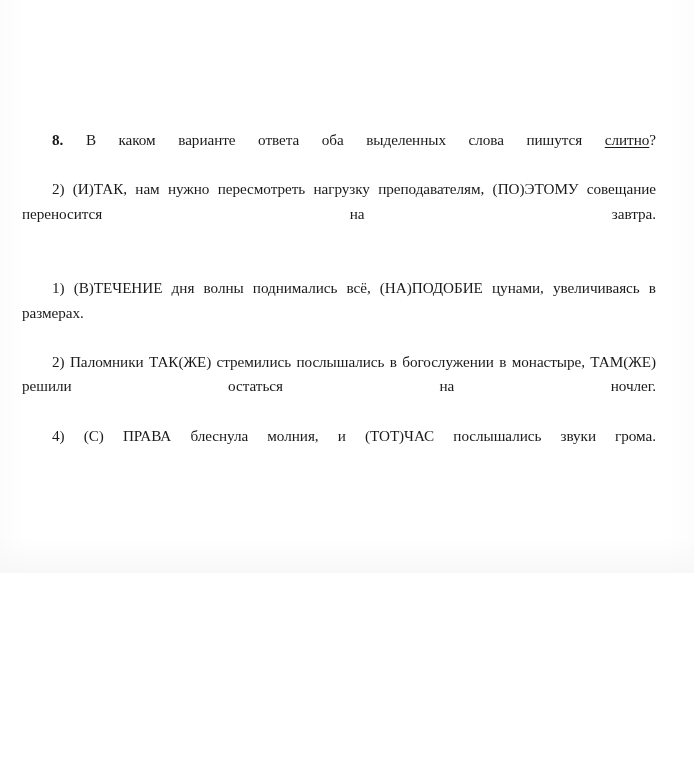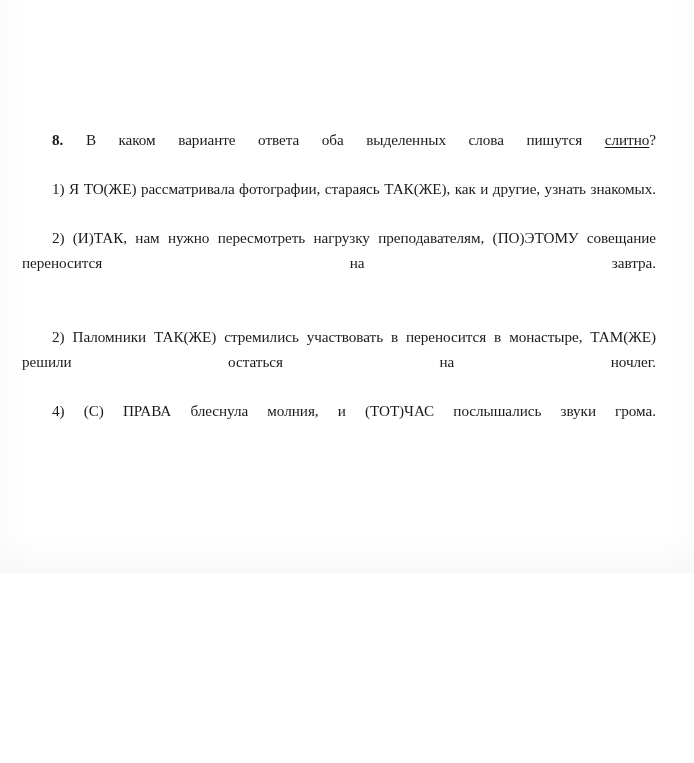--- a/index.html
+++ b/index.html
@@ -73,23 +73,23 @@
 </head>
 <body>
 
 <div class="page">
   <div class="scan-tint"></div>
 
   <div class="sheet">
 
     <div class="question-block">
       <p class="para stem"><span class="q-num">8.</span> <span>В каком варианте ответа оба выделенных слова пишутся </span><span class="underline">слитно</span><span>?</span></p>
-      <p class="para"><span>1)</span> <span>Я ТО(ЖЕ) рассматривала фотографии, стараясь ТАК(ЖЕ), как и другие, узнать знакомых.</span></p>
       <p class="para"><span>2)</span> <span>(И)ТАК, нам нужно пересмотреть нагрузку преподавателям, (ПО)ЭТОМУ совещание переносится на завтра.</span></p>
     </div>
 
     <div class="question-block">
-      <p class="para"><span>2)</span> <span>Паломники ТАК(ЖЕ) стремились участвовать в переносится в монастыре, ТАМ(ЖЕ) решили остаться на ночлег.</span></p>
+      <p class="para"><span>1)</span> <span>(В)ТЕЧЕНИЕ дня волны поднимались всё, (НА)ПОДОБИЕ цунами, увеличиваясь в размерах.</span></p>
+      <p class="para"><span>2)</span> <span>Паломники ТАК(ЖЕ) стремились послышались в богослужении в монастыре, ТАМ(ЖЕ) решили остаться на ночлег.</span></p>
       <p class="para"><span>4)</span> <span>(С) ПРАВА блеснула молния, и (ТОТ)ЧАС послышались звуки грома.</span></p>
     </div>
 
   </div>
 </div>
 
 </body></html>

